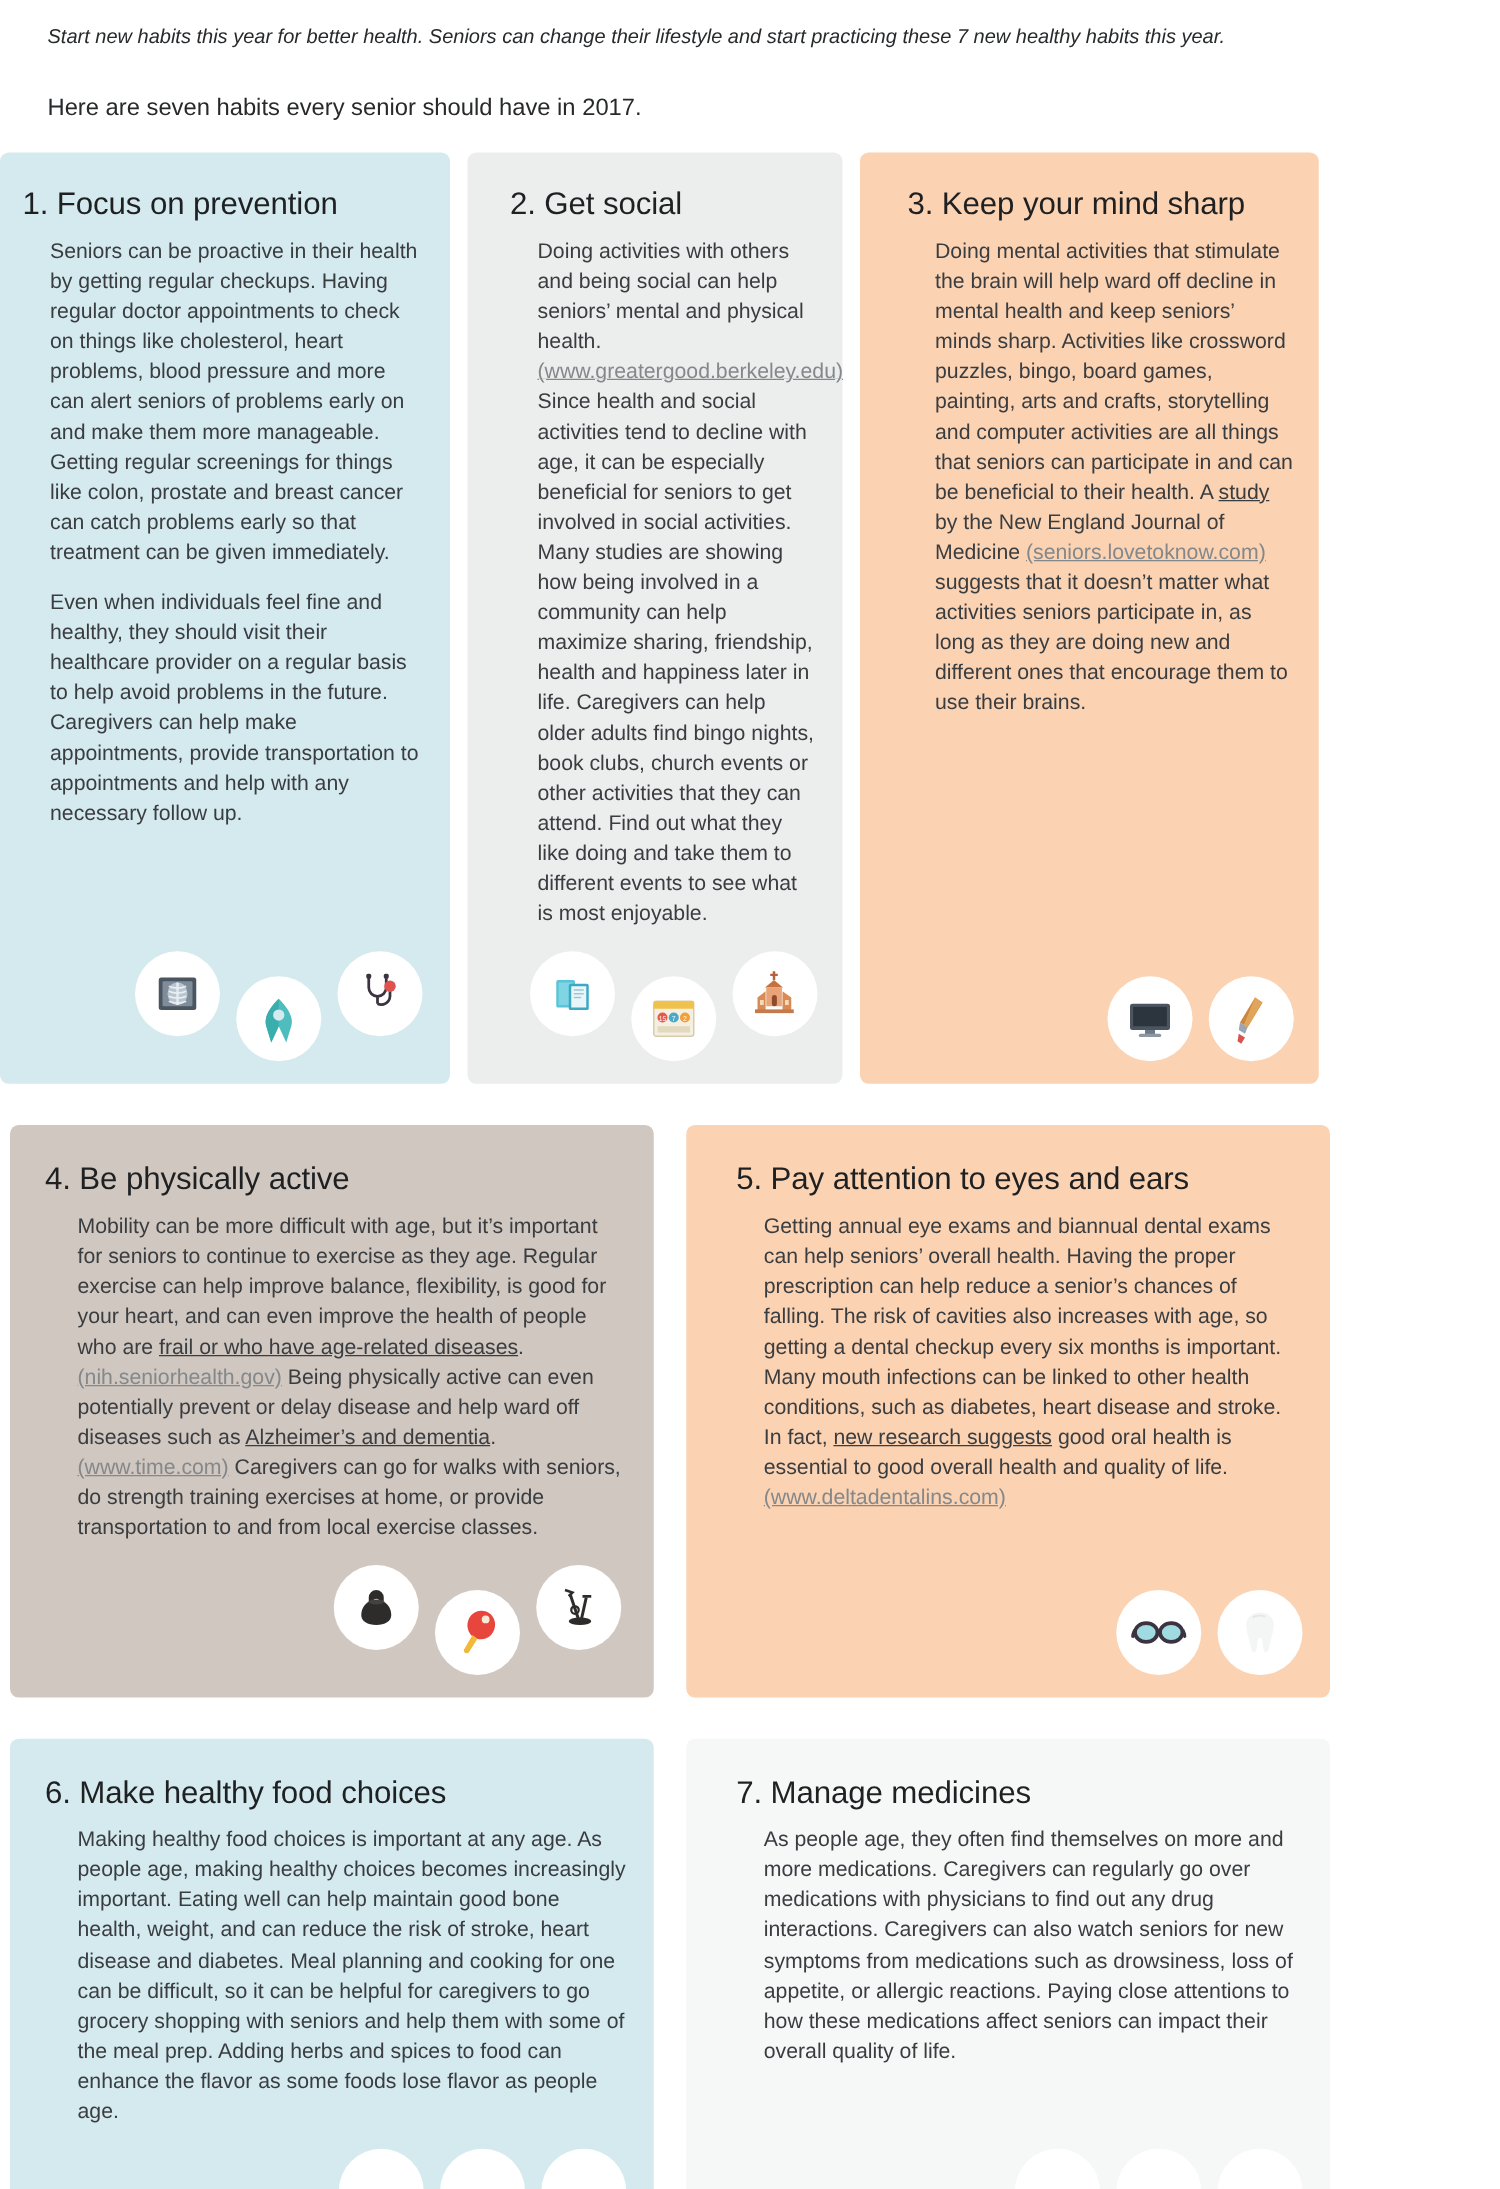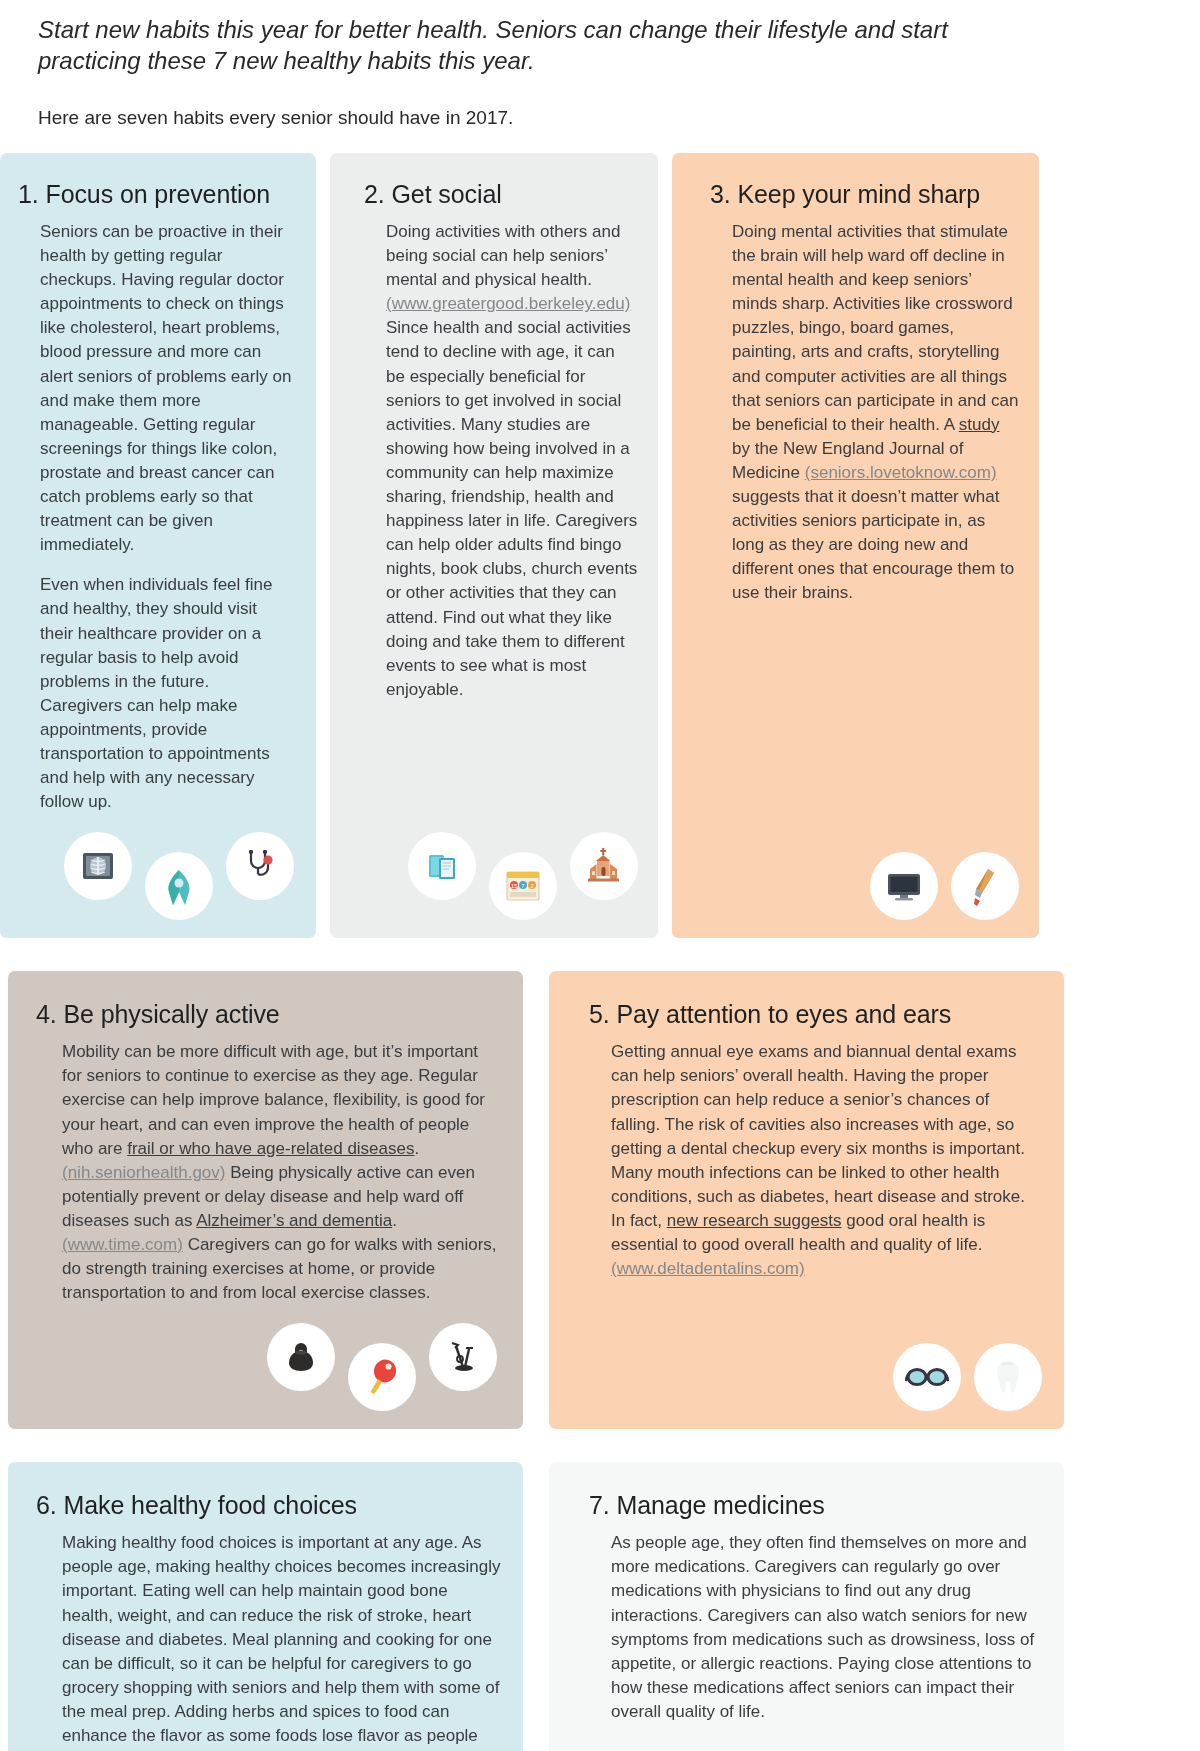--- a/index.html
+++ b/index.html
@@ -20,21 +20,21 @@
     min-height: 1751px;
     box-sizing: border-box;
   }
 
   
   .intro {
     padding: 14px 120px 0 38px;
   }
   .intro-lead {
     font-style: italic;
-    font-size: 24px;
+    font-size: 16px;
     line-height: 31px;
     margin: 0 0 27px 0;
     color: #27292b;
     max-width: 990px;
   }
   .intro-para {
     font-size: 19px;
     line-height: 30px;
     margin: 0 0 27px 0;
     color: #27292b;
@@ -63,22 +63,22 @@
     display: flex;
     flex-direction: column;
   }
   .card-blue   { background: #d4eaef; }
   .card-gray   { background: #eceded; }
   .card-peach  { background: #fbd2b2; }
   .card-taupe  { background: #d0c7c0; }
   .card-white  { background: #f6f8f7; }
 
   
-  .c1 { width: 316px; padding: 26px 22px 18px 18px; }
-  .c2 { width: 328px; padding: 26px 20px 18px 34px; }
+  .c1 { width: 360px; padding: 26px 22px 18px 18px; }
+  .c2 { width: 300px; padding: 26px 20px 18px 34px; }
   .c3 { width: 367px; padding: 26px 20px 18px 38px; }
   .row-1 .card { min-height: 545px; }
 
   
   .c4 { width: 515px; padding: 28px 26px 18px 28px; min-height: 370px; }
   .c5 { width: 515px; padding: 28px 22px 18px 40px; min-height: 370px; }
 
   
   .c6 { width: 515px; padding: 28px 22px 18px 28px; min-height: 360px; }
   .c7 { width: 515px; padding: 28px 22px 18px 40px; min-height: 360px; }

